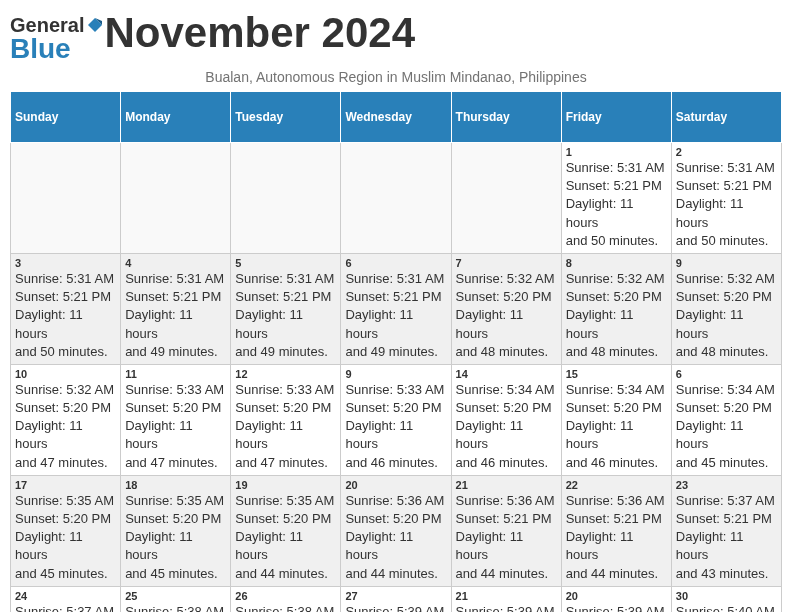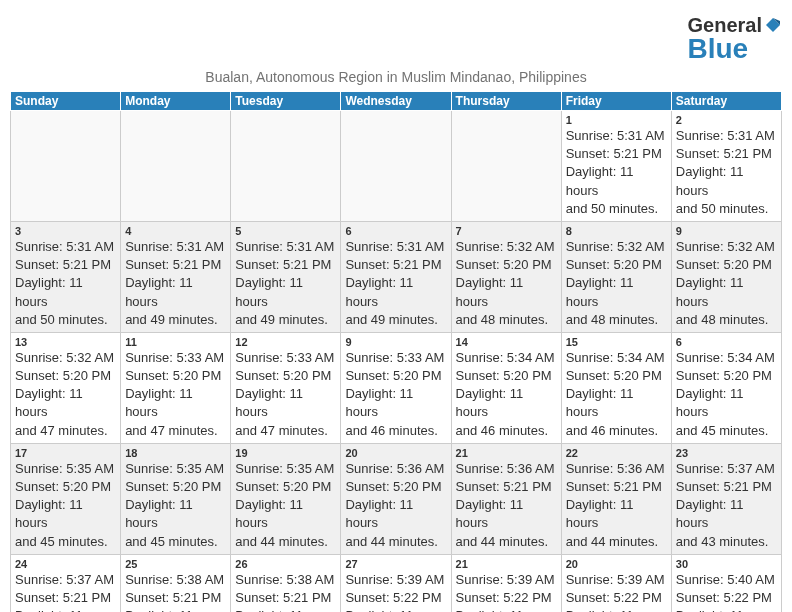--- a/index.html
+++ b/index.html
@@ -6,21 +6,21 @@
     body {
       font-family: Arial, sans-serif;
       background: #fff;
       width: 792px;
       min-height: 612px;
       padding: 10px;
     }
     .header {
       display: flex;
       align-items: flex-start;
-      justify-content: flex-end;
+      justify-content: flex-start;
       margin-bottom: 4px;
     }
     .logo {
       display: flex;
       flex-direction: column;
       align-items: flex-start;
       margin-top: 4px;
     }
     .month-title {
       font-size: 42px;
@@ -37,21 +37,21 @@
     }
     .calendar {
       width: 100%;
       border-collapse: collapse;
     }
     .calendar th {
       background: #2980b9;
       color: #fff;
       font-size: 12px;
       font-weight: bold;
-      padding: 2px 4px;
+      padding: 18px 4px;
       text-align: left;
       border: 1px solid #fff;
     }
     .calendar td {
       border: 1px solid #ccc;
       vertical-align: top;
       padding: 3px 4px;
       width: 14.28%;
       min-height: 75px;
       height: 75px;
@@ -84,20 +84,21 @@
   <div class="logo">
     <div style="display:flex;align-items:center;">
       <span style="font-size:20px;font-weight:bold;color:#333;">General</span>
       <svg width="18" height="18" viewBox="0 0 18 18" style="margin-left:2px;margin-top:-2px;">
         <polygon points="9,2 16,9 9,16 2,9" fill="#2980b9"></polygon>
         <polygon points="9,2 16,5 16,9" fill="#1a5c8a"></polygon>
       </svg>
     </div>
     <span style="font-size:28px;font-weight:bold;color:#2980b9;margin-top:-4px;">Blue</span>
   </div>
+  <div class="month-title">November 2024</div>
 </div>
 
 <div class="subtitle">Bualan, Autonomous Region in Muslim Mindanao, Philippines</div>
 
 <table class="calendar">
   <thead>
     <tr>
     <th>Sunday</th>
         <th>Monday</th>
         <th>Tuesday</th>
@@ -148,21 +149,21 @@
           <span class="day-number">8</span>
           <div class="day-info">Sunrise: 5:32 AM<br>Sunset: 5:20 PM<br>Daylight: 11 hours<br>and 48 minutes.</div>
         </td>
         <td>
           <span class="day-number">9</span>
           <div class="day-info">Sunrise: 5:32 AM<br>Sunset: 5:20 PM<br>Daylight: 11 hours<br>and 48 minutes.</div>
         </td>
       </tr>
       <tr>
         <td>
-          <span class="day-number">13</span>
+          <span class="day-number">10</span>
           <div class="day-info">Sunrise: 5:32 AM<br>Sunset: 5:20 PM<br>Daylight: 11 hours<br>and 47 minutes.</div>
         </td>
         <td>
           <span class="day-number">11</span>
           <div class="day-info">Sunrise: 5:33 AM<br>Sunset: 5:20 PM<br>Daylight: 11 hours<br>and 47 minutes.</div>
         </td>
         <td>
           <span class="day-number">12</span>
           <div class="day-info">Sunrise: 5:33 AM<br>Sunset: 5:20 PM<br>Daylight: 11 hours<br>and 47 minutes.</div>
         </td>

